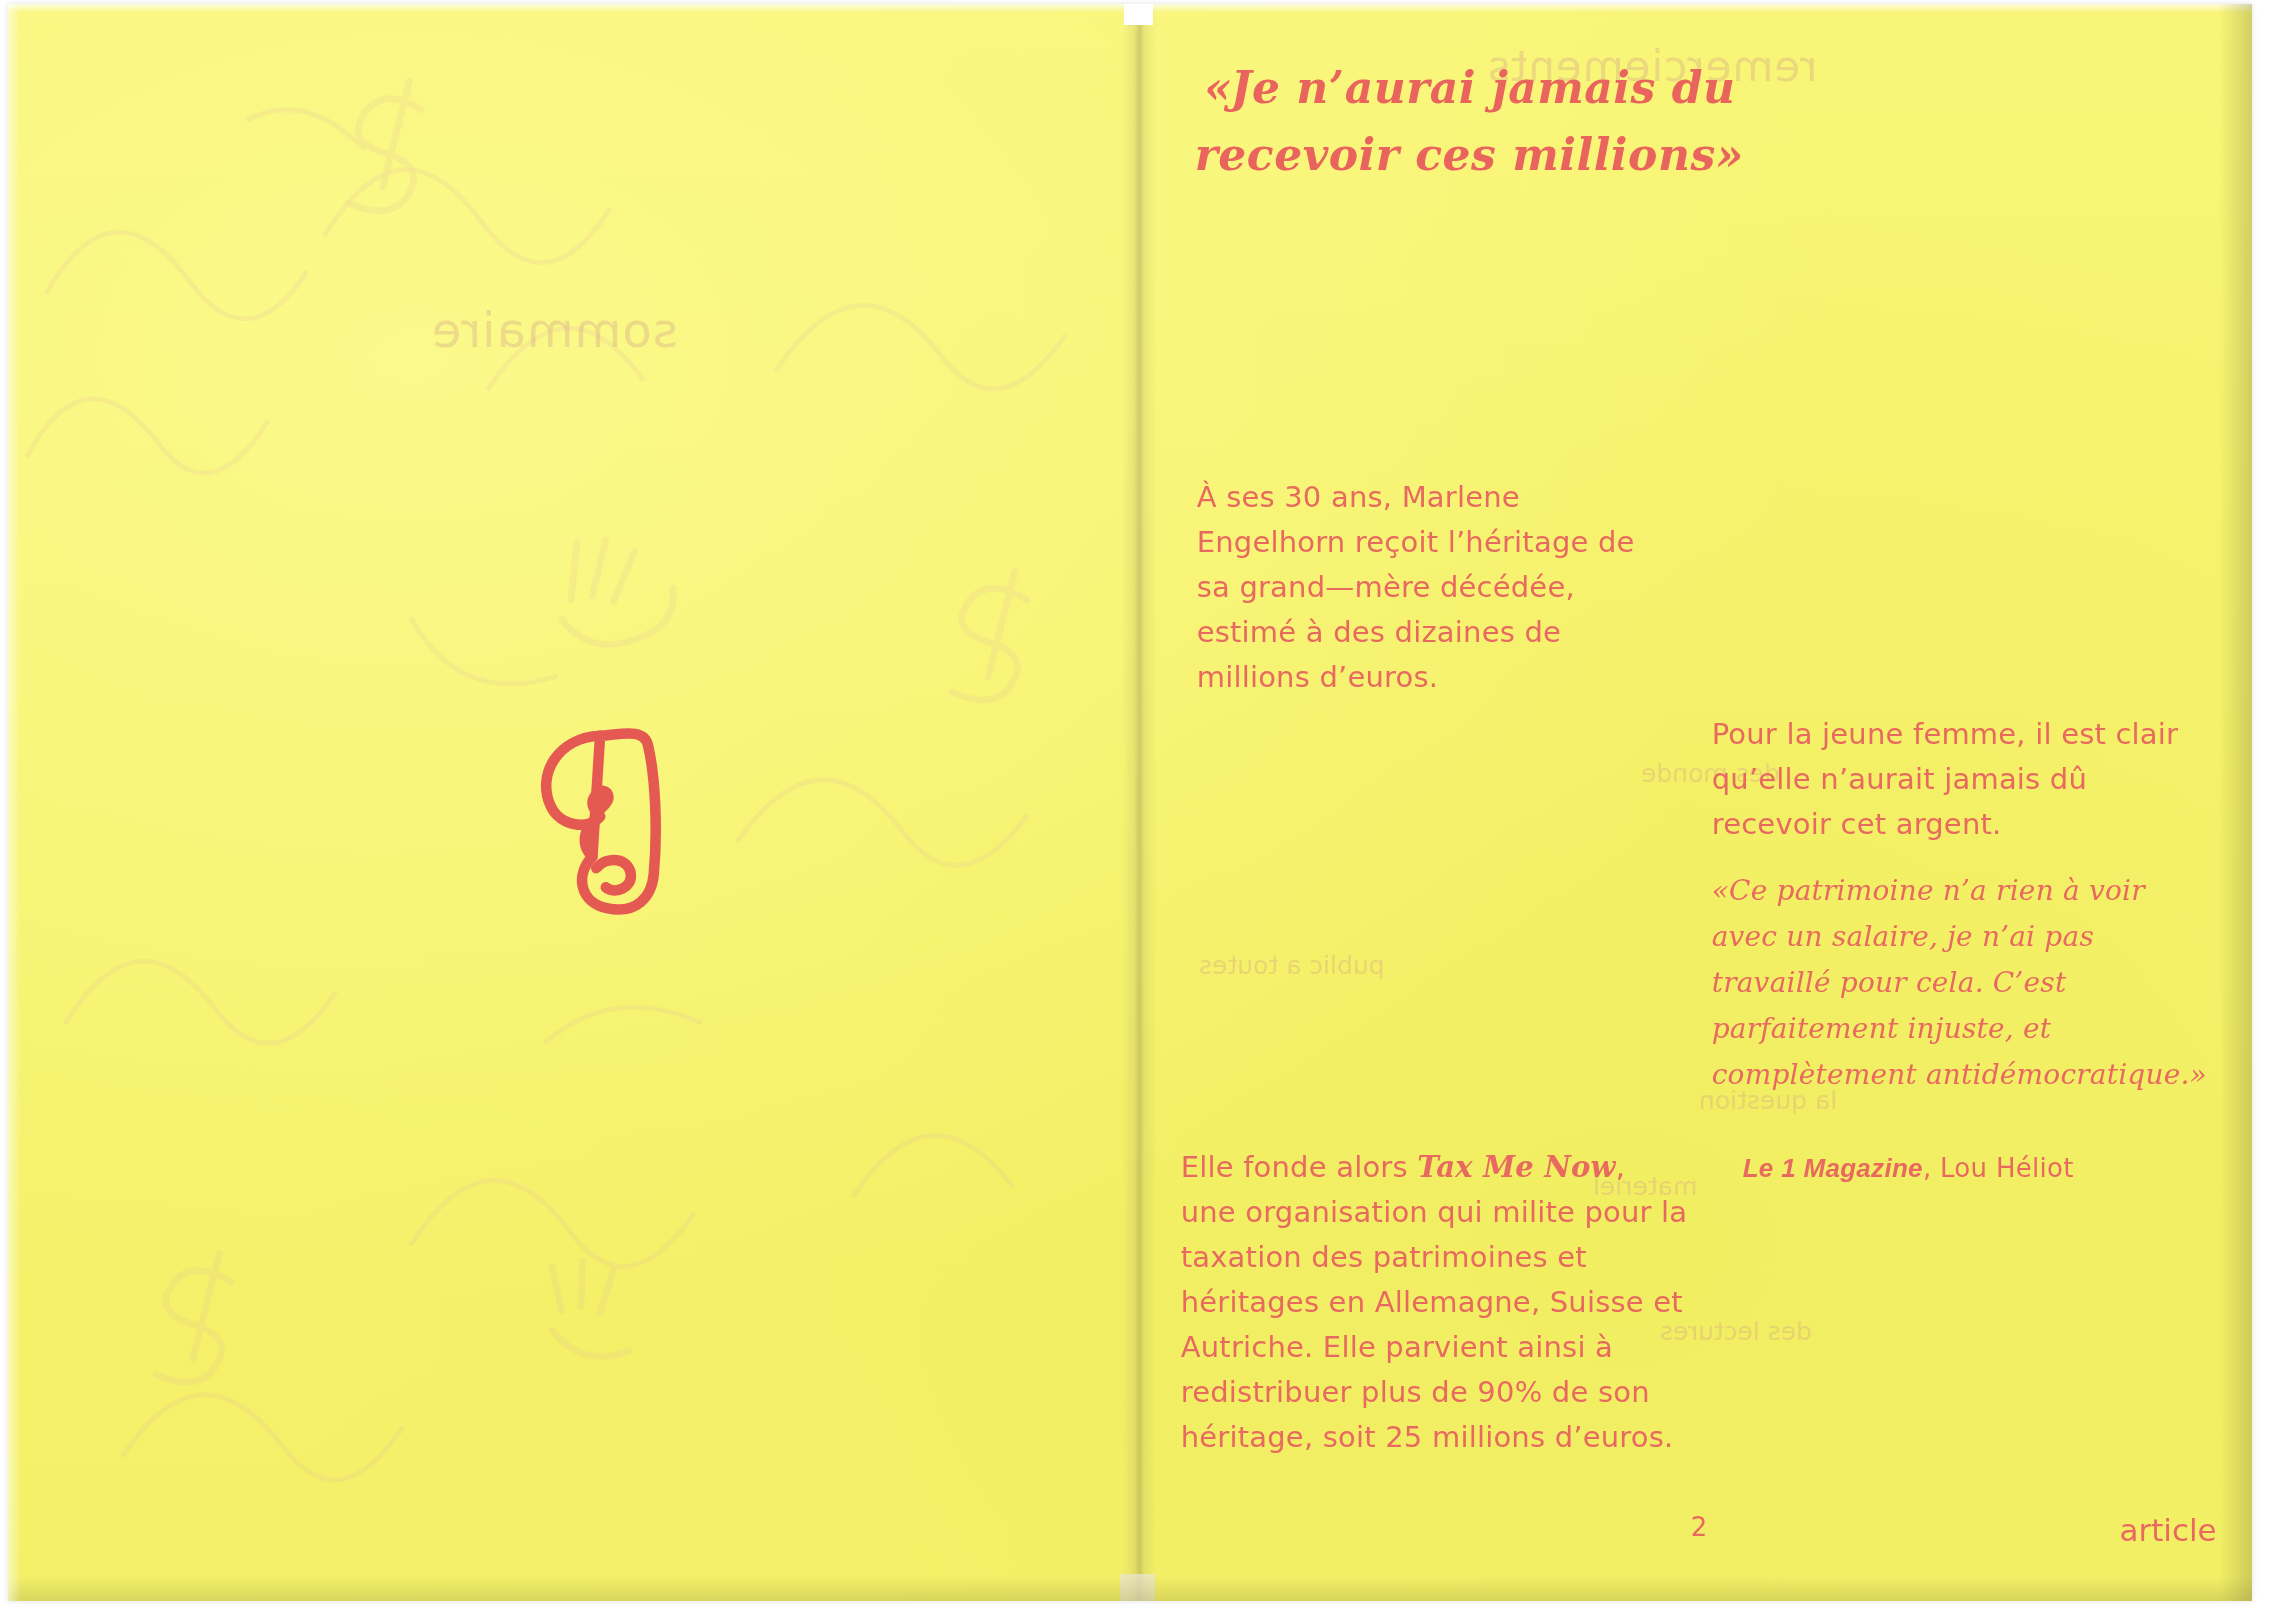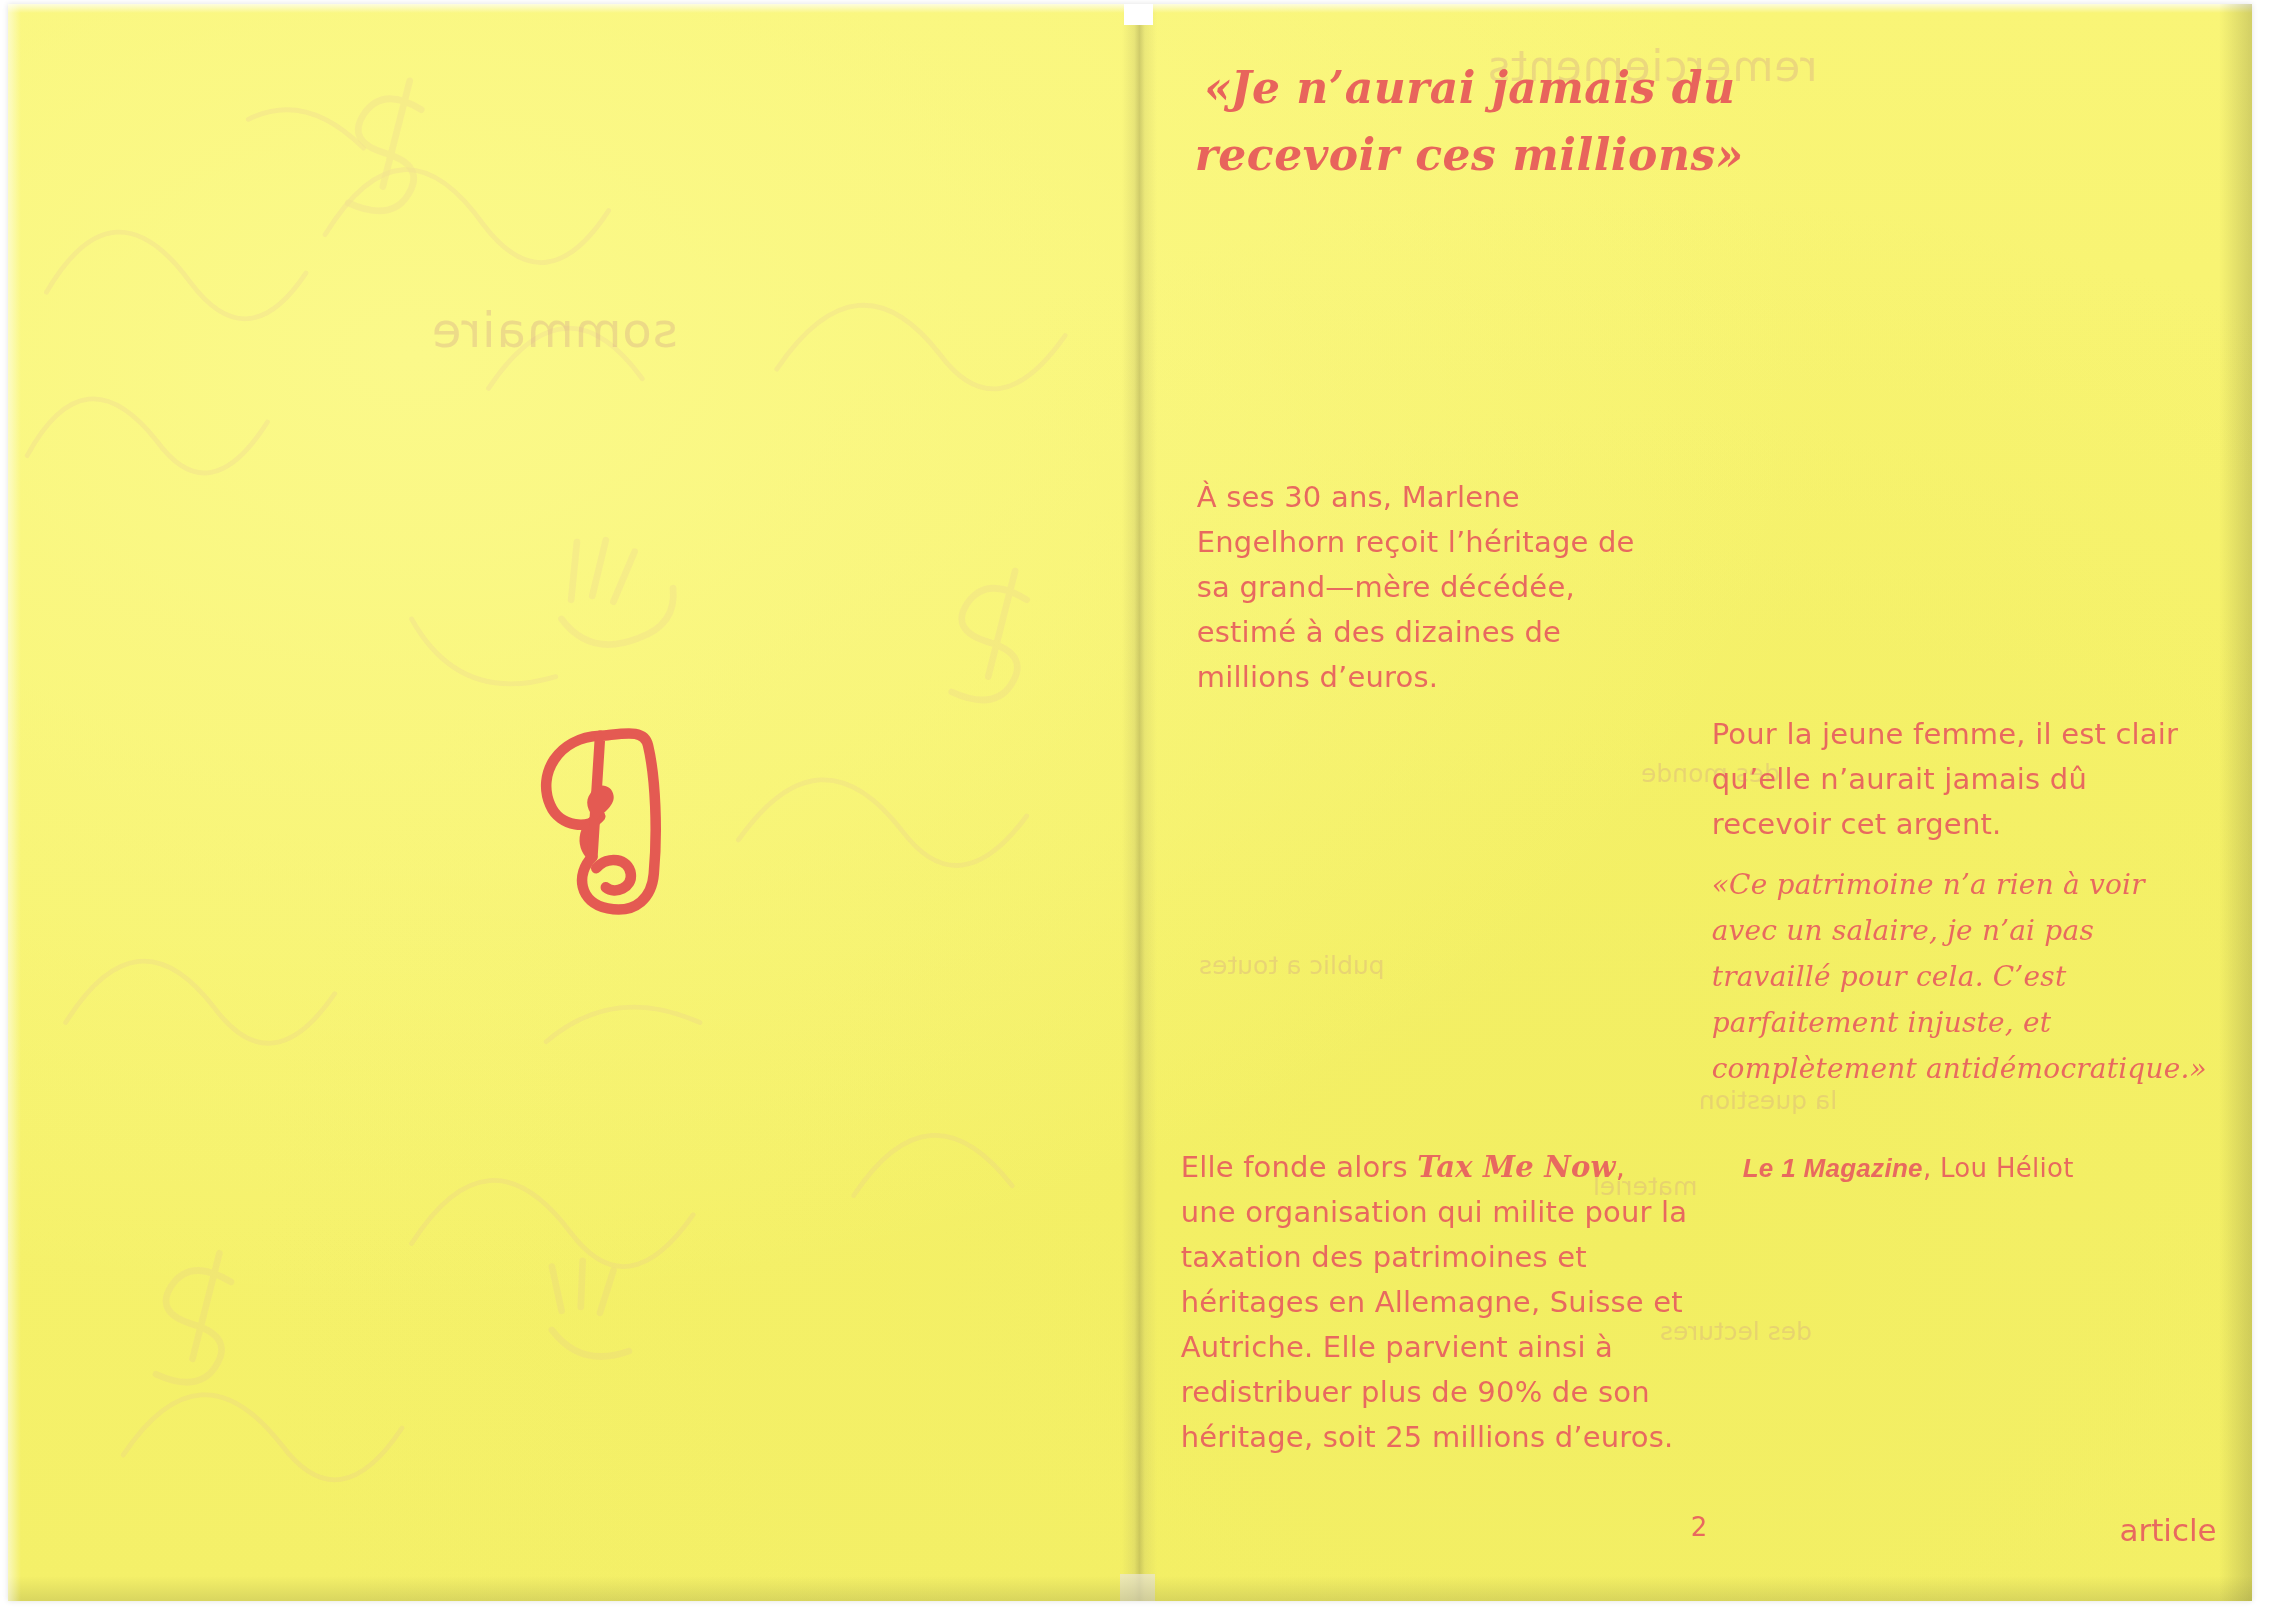--- a/index.html
+++ b/index.html
@@ -148,21 +148,21 @@
   .p-intro { left: 40px;  top: 442px;  width: 452px; }
   .p-mid   { left: 555px; top: 708px;  width: 500px; }
   .p-last  { left: 24px;  top: 1141px; width: 509px; }
 
   .quote-it {
     font-family: "DejaVu Serif", serif;
     font-style: italic;
     font-size: 28px;
     line-height: 46px;
     display: block;
-    margin-top: 15px;
+    margin-top: 21px;
   }
 
   .taxme {
     font-family: "DejaVu Serif", serif;
     font-style: italic;
     font-weight: bold;
   }
 
   .credit {
     position: absolute;

